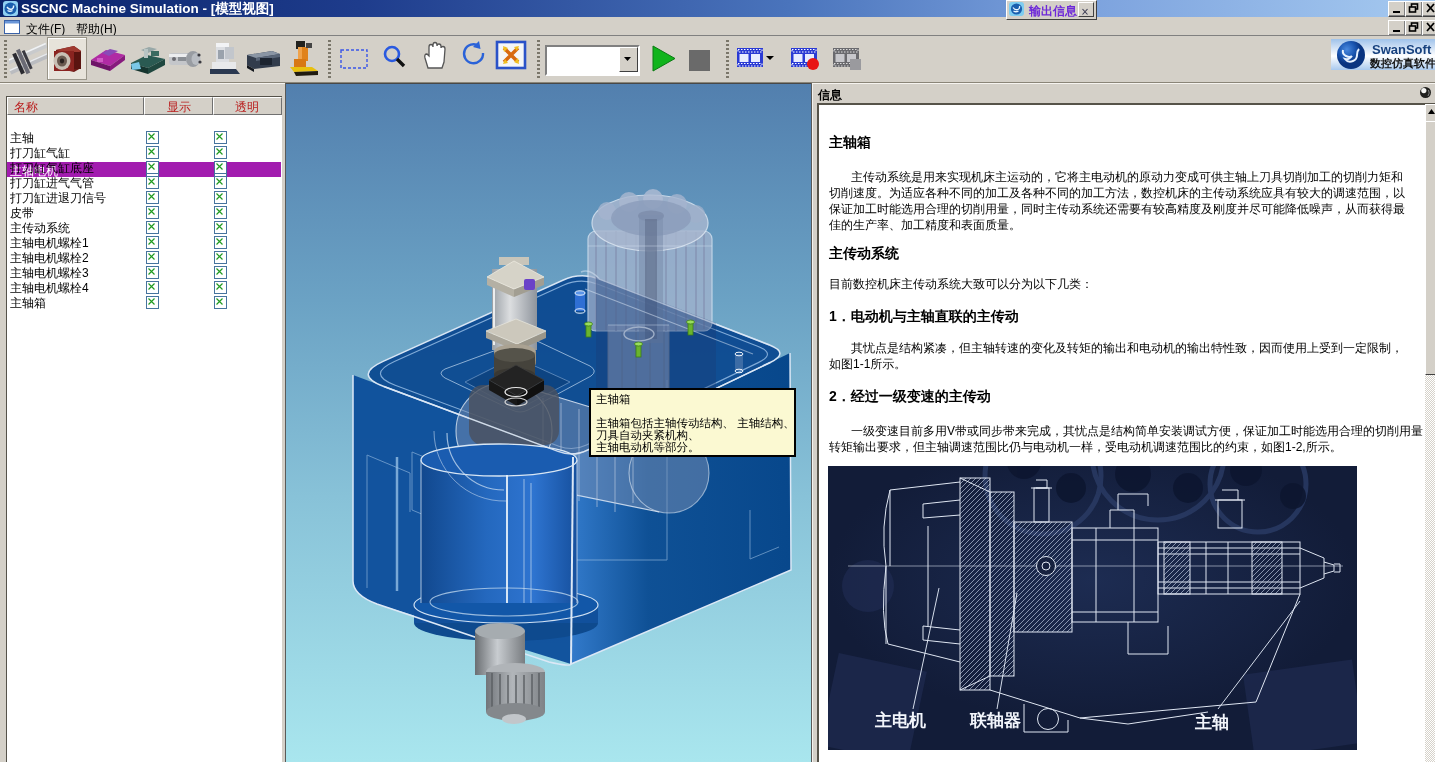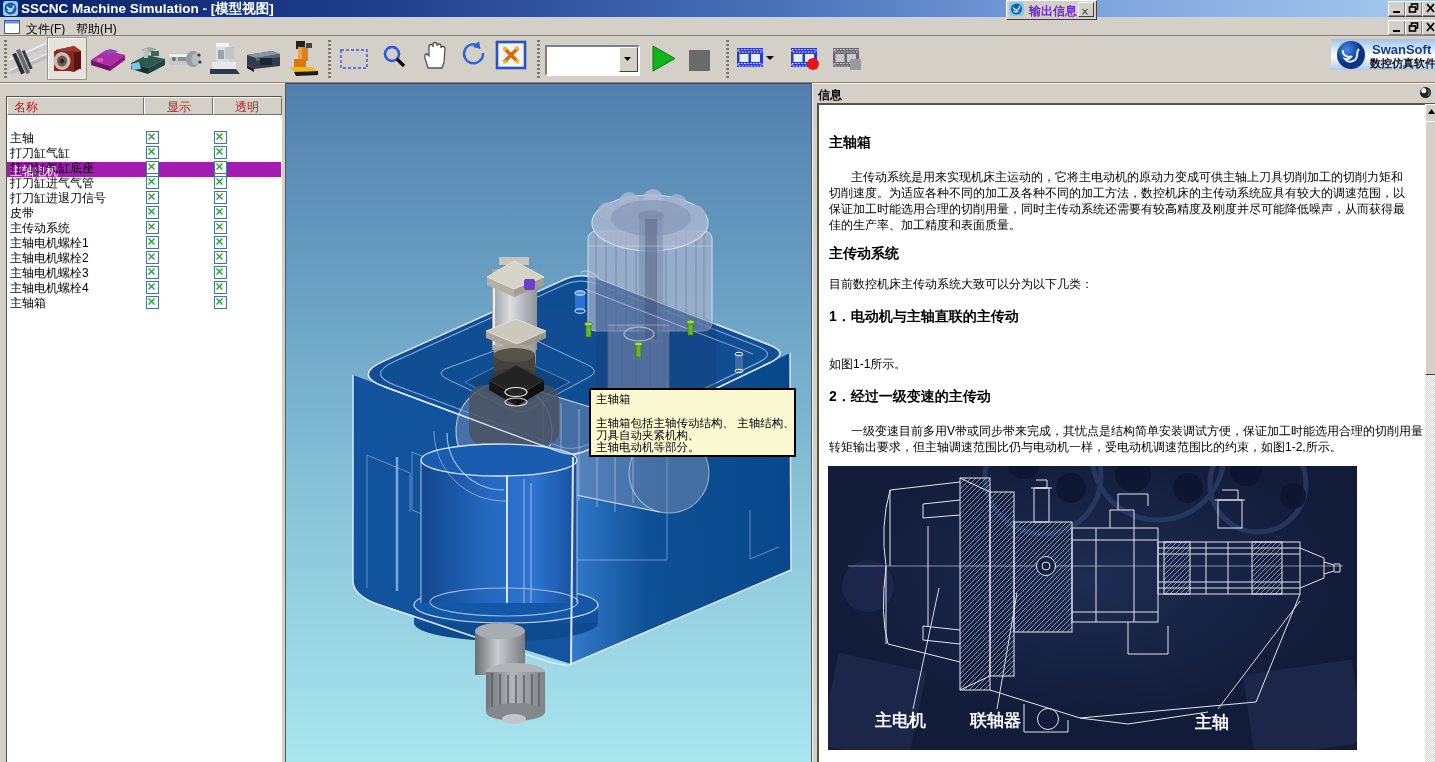--- a/index.html
+++ b/index.html
@@ -654,20 +654,21 @@
     </svg>
     <div id="rpcontent"></div>
     <div class="tl tb" style="top:50px;left:16px;">主轴箱</div>
     <div class="tl" style="top:85px;left:38px;">主传动系统是用来实现机床主运动的，它将主电动机的原动力变成可供主轴上刀具切削加工的切削力矩和</div>
     <div class="tl" style="top:101px;left:16px;">切削速度。为适应各种不同的加工及各种不同的加工方法，数控机床的主传动系统应具有较大的调速范围，以</div>
     <div class="tl" style="top:117px;left:16px;">保证加工时能选用合理的切削用量，同时主传动系统还需要有较高精度及刚度并尽可能降低噪声，从而获得最</div>
     <div class="tl" style="top:133px;left:16px;">佳的生产率、加工精度和表面质量。</div>
     <div class="tl tb" style="top:161px;left:16px;">主传动系统</div>
     <div class="tl" style="top:192px;left:16px;">目前数控机床主传动系统大致可以分为以下几类：</div>
     <div class="tl tb" style="top:224px;left:16px;">1．电动机与主轴直联的主传动</div>
+    <div class="tl" style="top:256px;left:38px;">其忧点是结构紧凑，但主轴转速的变化及转矩的输出和电动机的输出特性致，因而使用上受到一定限制，</div>
     <div class="tl" style="top:272px;left:16px;">如图1-1所示。</div>
     <div class="tl tb" style="top:304px;left:16px;">2．经过一级变速的主传动</div>
     <div class="tl" style="top:339px;left:38px;">一级变速目前多用V带或同步带来完成，其忧点是结构简单安装调试方便，保证加工时能选用合理的切削用量</div>
     <div class="tl" style="top:355px;left:16px;">转矩输出要求，但主轴调速范围比仍与电动机一样，受电动机调速范围比的约束，如图1-2,所示。</div>
 
     <svg style="position:absolute;left:15px;top:382px;" width="529" height="284" viewBox="0 0 529 284">
       <defs>
         <radialGradient id="imbg" cx="50%" cy="40%">
             <stop offset="0%" stop-color="#1d2c52"></stop>
             <stop offset="100%" stop-color="#121c38"></stop>

